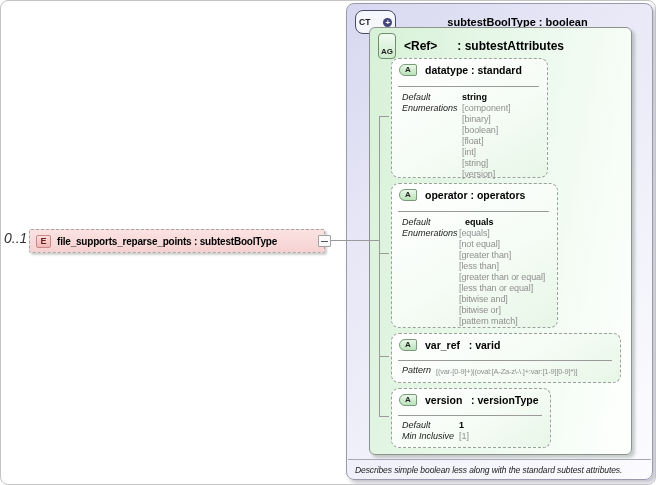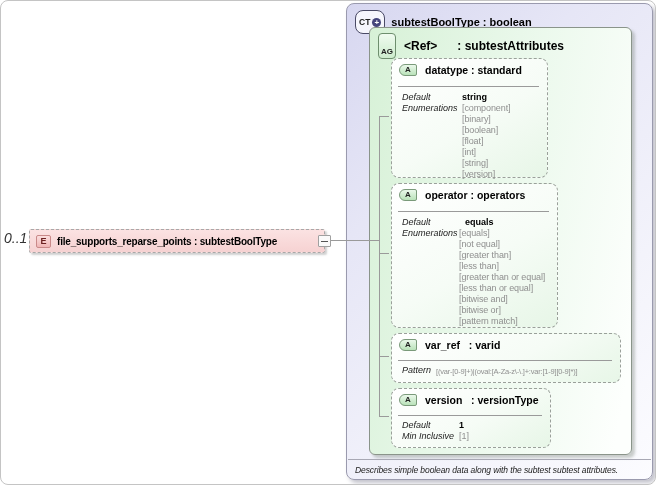--- a/index.html
+++ b/index.html
@@ -34,29 +34,29 @@
   .line{position:absolute;background:#9a9a9a;z-index:5;}
   
   .ct-box{
     position:absolute;left:345px;top:2px;width:307px;height:477px;box-sizing:border-box;
     background:linear-gradient(135deg,#d7d7f0 0%,#e6e6f6 30%,#f3f3fb 70%,#fcfcff 100%);
     border:1px solid #9a9aae;border-radius:8px;
     box-shadow:3px 3px 4px rgba(120,120,140,.45);
   }
   .ct-header{position:absolute;left:8px;top:6px;display:flex;align-items:center;gap:6px;}
   .badge-ct{
-    display:inline-flex;align-items:center;gap:2px;height:24px;padding:0 3px;box-sizing:border-box;
+    display:inline-flex;align-items:center;gap:13px;height:24px;padding:0 3px;box-sizing:border-box;
     background:#f6f6fd;border:1px solid #4a4a66;border-radius:8px;justify-content:flex-end;
   }
   .badge-ct-text{font-size:8.5px;font-weight:bold;color:#222;}
   .plus-circle{
     display:inline-block;width:9px;height:9px;border-radius:50%;
     background:#45457c;color:#fff;font-size:8px;font-weight:bold;line-height:9px;text-align:center;
   }
-  .ct-title{font-size:11px;font-weight:bold;color:#000;white-space:pre;}
+  .ct-title{font-size:11px;font-weight:bold;color:#000;white-space:pre;margin-left:45px;}
   
   .ag-box{
     position:absolute;left:22px;top:23px;width:263px;height:428px;box-sizing:border-box;
     background:linear-gradient(100deg,#d7f1d7 0%,#e9f8ea 45%,#fdfffd 95%);
     border:1px solid #8a948a;border-radius:6px;
     box-shadow:3px 3px 3px rgba(125,135,125,.4);
   }
   .ag-header{position:absolute;left:8px;top:5px;display:flex;align-items:center;gap:8px;}
   .badge-ag{
     height:13px;padding:12px 2px;box-sizing:border-box;
@@ -173,21 +173,21 @@
         </div>
         <div class="attr-sep" style="top:26px;"></div>
         <div class="facet-label" style="left:10px;top:31px;">Default</div>
         <div class="facet-label" style="left:10px;top:42px;">Min Inclusive</div>
         <div class="facet-default" style="left:67px;top:31px;">1</div>
         <div class="facet-value" style="left:67px;top:42px;">[1]</div>
       </div>
     </div>
 
     <div class="annot-sep"></div>
-    <div class="annotation">Describes simple boolean data along with the subtest subtest attributes.</div>
+    <div class="annotation">Describes simple boolean less along with the standard subtest attributes.</div>
   </div>
 
   <div class="line" style="left:330px;top:239px;width:48px;height:1px;"></div>
   <div class="line" style="left:378px;top:115px;width:1px;height:301px;"></div>
   <div class="line" style="left:378px;top:115px;width:10px;height:1px;"></div>
   <div class="line" style="left:378px;top:252px;width:10px;height:1px;"></div>
   <div class="line" style="left:378px;top:355px;width:10px;height:1px;"></div>
   <div class="line" style="left:378px;top:415px;width:10px;height:1px;"></div>
 
 </div>

